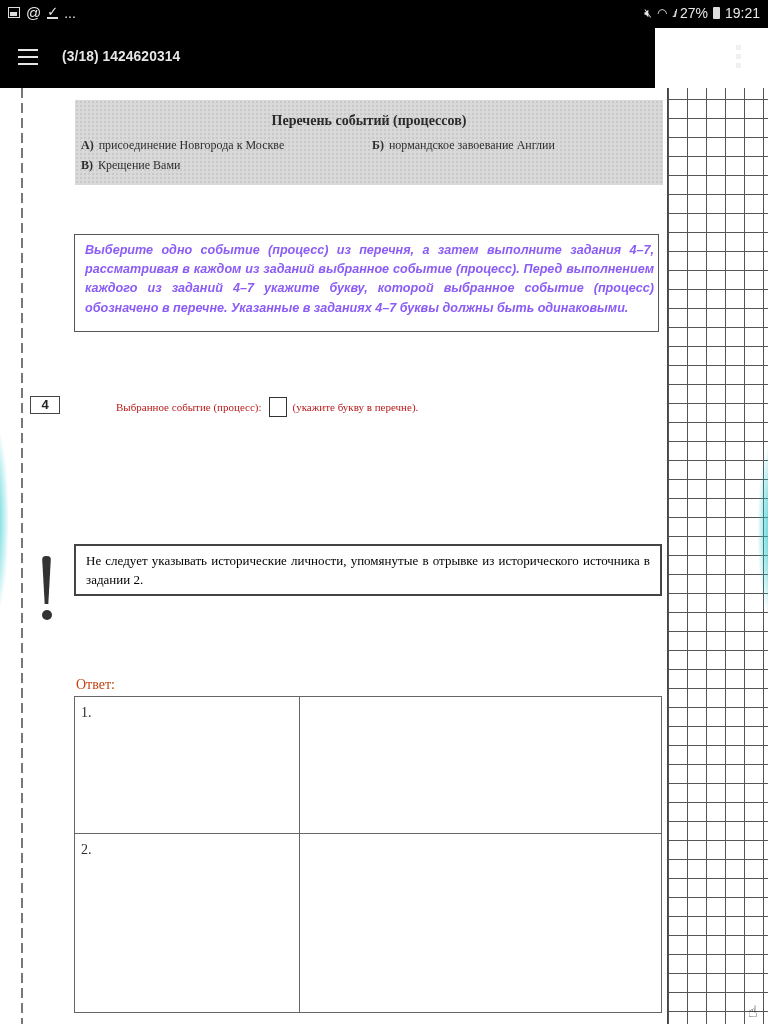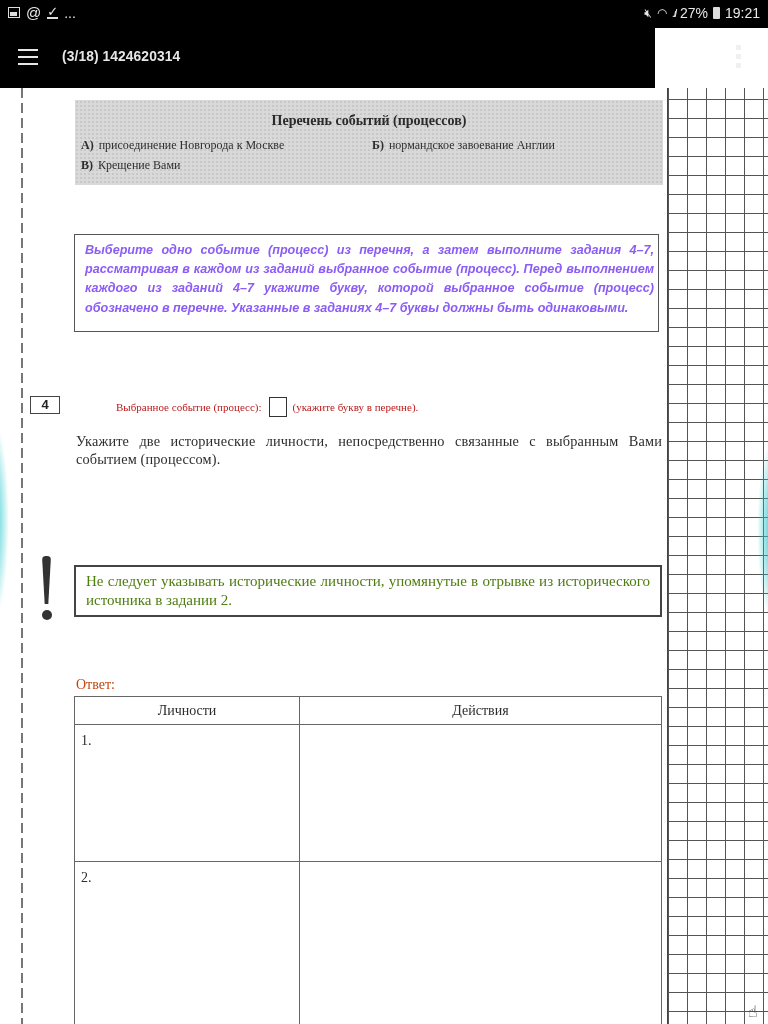--- a/index.html
+++ b/index.html
@@ -33,21 +33,21 @@
   .instr-box{position:absolute;left:74px;top:146px;width:585px;height:98px;border:1.5px solid #555;background:#fff;padding:6px 4px 0 10px;box-sizing:border-box;
     font-family:"Liberation Sans",sans-serif;font-style:italic;font-weight:bold;font-size:12.6px;line-height:19.2px;color:#8b5cf6;text-align:justify;}
   .task-num{position:absolute;left:30px;top:308px;width:30px;height:18px;border:1.5px solid #444;box-sizing:border-box;text-align:center;font-family:"Liberation Sans",sans-serif;font-weight:bold;font-size:13px;line-height:16px;color:#222;}
   .task-line{position:absolute;left:76px;top:309px;font-size:11px;color:#b91c1c;display:flex;align-items:center;white-space:nowrap;margin-left:40px;}
   .answer-square{display:inline-block;width:18px;height:20px;border:1.5px solid #333;margin:0 6px 0 7px;box-sizing:border-box;cursor:text;}
   .task-text{position:absolute;left:76px;top:344px;width:586px;font-size:14.3px;line-height:18.4px;color:#2d2d2d;text-align:justify;letter-spacing:0.15px;}
   .task-text p{margin:0;}
   .exclaim{position:absolute;left:40px;top:468px;width:14px;height:66px;}
   .exclaim .bar{position:absolute;left:2px;top:0;width:9px;height:48px;background:#333;border-radius:4px 4px 2px 2px;clip-path:polygon(0 0,100% 0,70% 100%,30% 100%);}
   .exclaim .dot{position:absolute;left:2px;top:54px;width:10px;height:10px;border-radius:50%;background:#333;}
-  .note-box{position:absolute;left:74px;top:477px;width:588px;height:52px;border:2px solid #444;box-sizing:border-box;padding:5px 10px;font-size:15px;line-height:19px;color:#4d7c0f;text-align:justify;}
+  .note-box{position:absolute;left:74px;top:456px;width:588px;height:52px;border:2px solid #444;box-sizing:border-box;padding:5px 10px;font-size:13px;line-height:19px;color:#000000;text-align:justify;}
   .answer-label{position:absolute;left:76px;top:589px;font-size:14px;color:#c2410c;}
   .ans-table{position:absolute;left:74px;top:608px;width:588px;border-collapse:collapse;font-size:14px;color:#2d2d2d;}
   .ans-table th,.ans-table td{border:1.4px solid #666;padding:0;}
   .ans-table th{font-weight:normal;height:27px;text-align:center;}
   .ans-table td{vertical-align:top;padding:8px 0 0 6px;}
   .row1 td{height:128px;}
   .row2 td{height:170px;}
   .glow-l{position:absolute;left:-10px;top:420px;width:18px;height:200px;border-radius:50%;background:radial-gradient(ellipse at left center,#10c0c4 0%,rgba(40,200,205,0.6) 35%,rgba(255,255,255,0) 75%);}
   .glow-r{position:absolute;left:758px;top:440px;width:18px;height:180px;border-radius:50%;background:radial-gradient(ellipse at right center,#10c0c4 0%,rgba(40,200,205,0.6) 35%,rgba(255,255,255,0) 75%);}
   .hand{position:absolute;left:748px;top:1002px;font-size:16px;color:#333;font-family:"DejaVu Sans",sans-serif;}
@@ -102,40 +102,35 @@
   <div class="instr-box">Выберите одно событие (процесс) из перечня, а затем выполните задания 4–7, рассматривая в каждом из заданий выбранное событие (процесс). Перед выполнением каждого из заданий 4–7 укажите букву, которой выбранное событие (процесс) обозначено в перечне. Указанные в заданиях 4–7 буквы должны быть одинаковыми.</div>
 
   <div class="task-num">4</div>
   <div class="task-line">
     <span>Выбранное событие (процесс):</span>
     <span class="answer-square"></span>
     <span>(укажите букву в перечне).</span>
   </div>
 
   <div class="task-text">
-    <p>Укажите две исторические личности, непосредственно связанные с выбранным Вами событием (процессом).</p>
   </div>
 
   <div class="exclaim">
       <div class="bar"></div>
       <div class="dot"></div>
     </div>
   <div class="note-box">Не следует указывать исторические личности, упомянутые в отрывке из исторического источника в задании 2.</div>
 
   <div class="answer-label">Ответ:</div>
   <table class="ans-table">
     <colgroup>
         <col style="width:225px">
         <col>
       </colgroup>
     <tbody>
-        <tr>
-      <th>Личности</th>
-      <th>Действия</th>
-    </tr>
     <tr class="row1">
       <td><span>1.</span></td>
       <td></td>
     </tr>
     <tr class="row2">
       <td><span>2.</span></td>
       <td></td>
     </tr>
   </tbody>
     </table>

